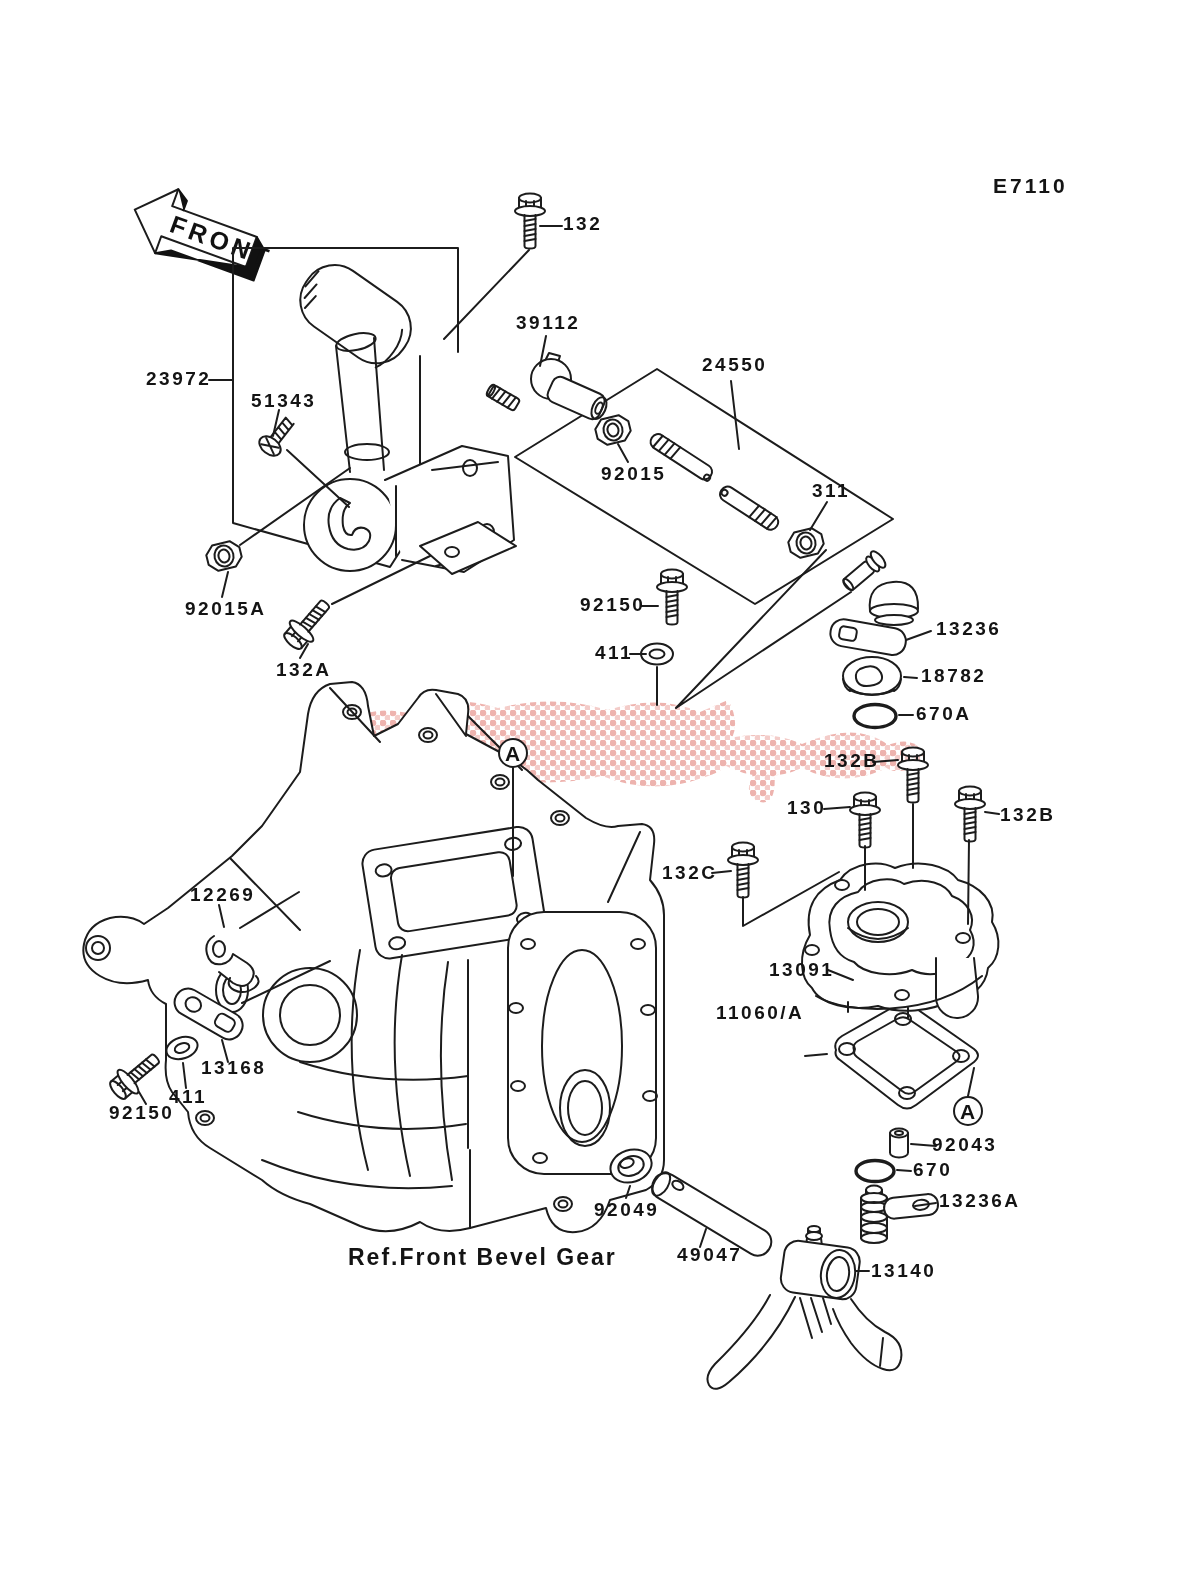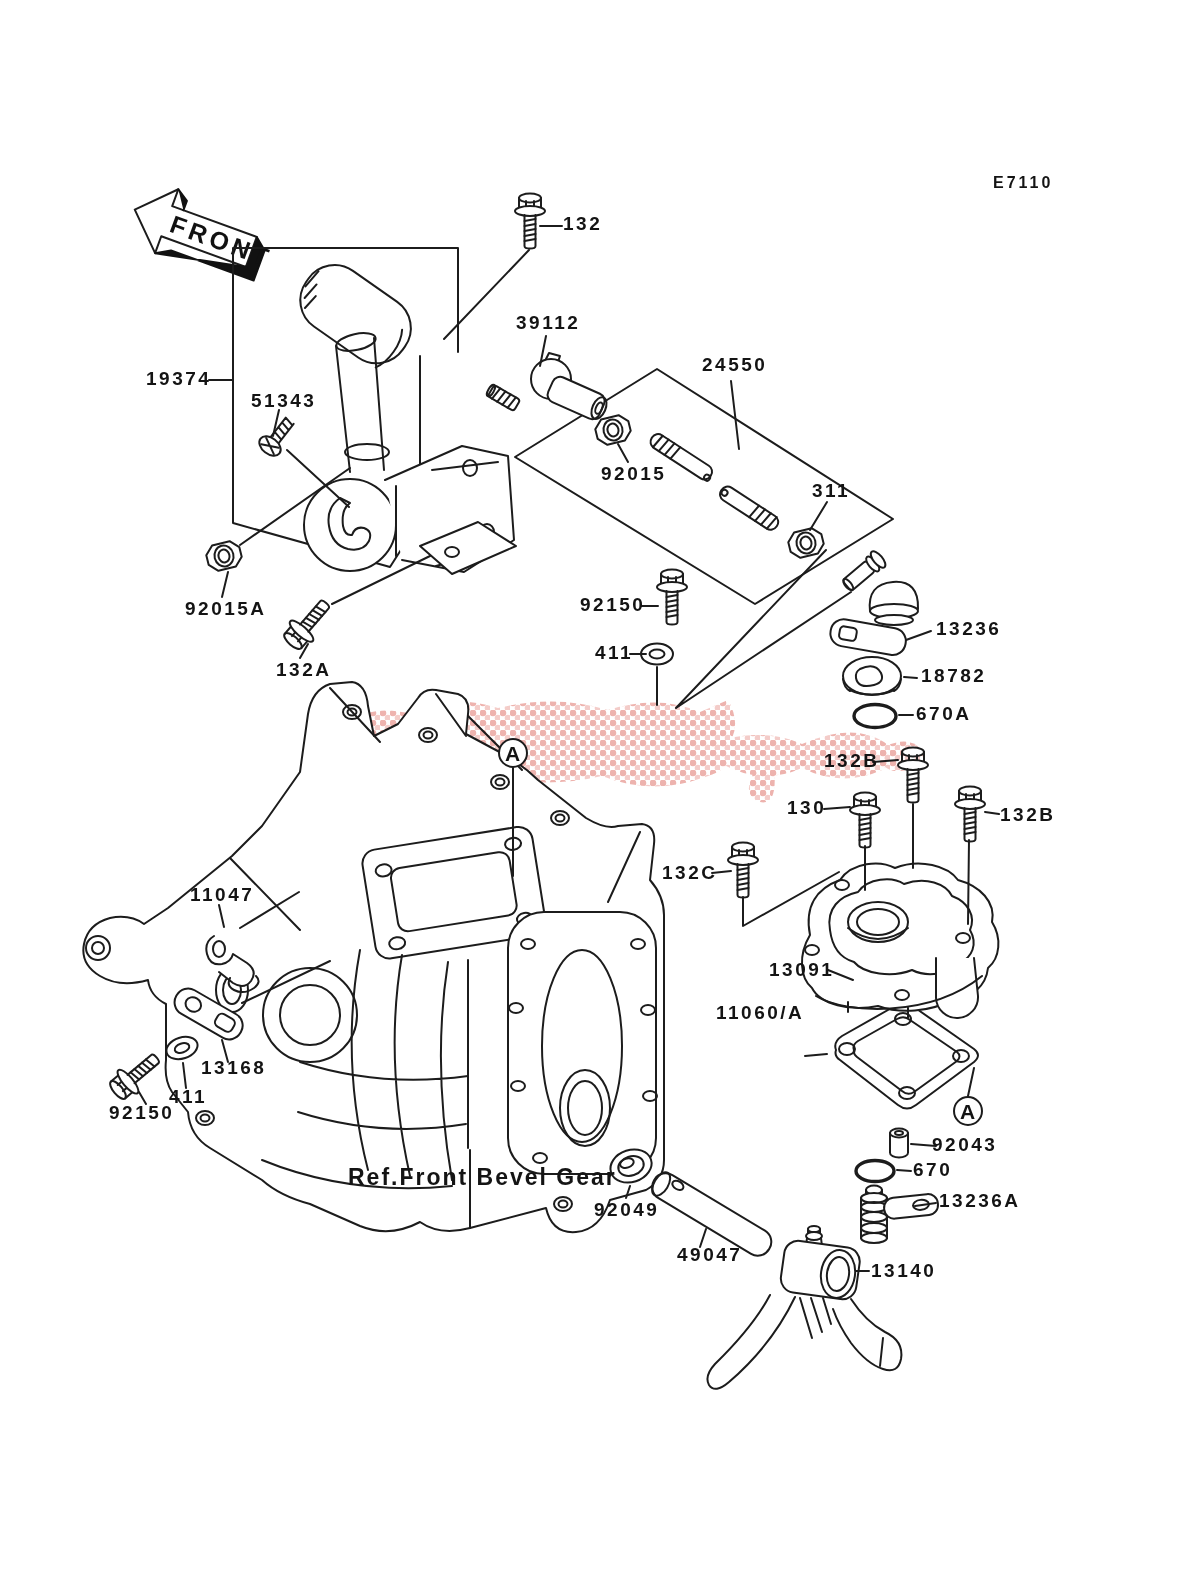--- a/index.html
+++ b/index.html
@@ -1,21 +1,21 @@
 <!DOCTYPE html>
 <html><head>
 <meta charset="utf-8">
 <style>
   html,body{margin:0;padding:0;background:#fff;}
   .stage{position:relative;width:1200px;height:1569px;background:#fff;overflow:hidden;
          font-family:"Liberation Sans","DejaVu Sans",sans-serif;}
   .stage svg{position:absolute;left:0;top:0;}
   .lbl{position:absolute;font-weight:bold;font-size:19px;letter-spacing:2.5px;color:#141414;
        white-space:nowrap;line-height:1;}
-  .lbl.small{font-size:16px;letter-spacing:3px;}
+  .lbl.small{font-size:21px;letter-spacing:3px;}
   .lbl.ref{font-size:23px;letter-spacing:2px;}
   .svgtext{font-family:"Liberation Sans","DejaVu Sans",sans-serif;font-weight:bold;}
 </style>
 </head>
 <body>
 
 <div class="stage">
 
 <svg width="1200" height="1569" viewBox="0 0 1200 1569">
   <defs>
@@ -330,42 +330,42 @@
       <circle cx="968" cy="1111" r="14" fill="#fff"></circle>
       <text class="svgtext" x="960" y="1119" font-size="21" fill="#141414" stroke="none">A</text>
     </g>
   </g>
 </svg>
 
 <div class="lbl small" style="left:993px;top:175px">E7110</div>
 <div class="lbl" style="left:563px;top:214px">132</div>
 <div class="lbl" style="left:516px;top:313px">39112</div>
 <div class="lbl" style="left:702px;top:355px">24550</div>
-<div class="lbl" style="left:146px;top:369px">19374</div>
+<div class="lbl" style="left:146px;top:369px">23972</div>
 <div class="lbl" style="left:251px;top:391px">51343</div>
 <div class="lbl" style="left:601px;top:464px">92015</div>
 <div class="lbl" style="left:812px;top:481px">311</div>
 <div class="lbl" style="left:185px;top:599px">92015A</div>
 <div class="lbl" style="left:276px;top:660px">132A</div>
 <div class="lbl" style="left:580px;top:595px">92150</div>
 <div class="lbl" style="left:595px;top:643px">411</div>
 <div class="lbl" style="left:936px;top:619px">13236</div>
 <div class="lbl" style="left:921px;top:666px">18782</div>
 <div class="lbl" style="left:916px;top:704px">670A</div>
 <div class="lbl" style="left:824px;top:751px">132B</div>
 <div class="lbl" style="left:787px;top:798px">130</div>
 <div class="lbl" style="left:1000px;top:805px">132B</div>
 <div class="lbl" style="left:662px;top:863px">132C</div>
 <div class="lbl" style="left:769px;top:960px">13091</div>
-<div class="lbl" style="left:190px;top:885px">11047</div>
+<div class="lbl" style="left:190px;top:885px">12269</div>
 <div class="lbl" style="left:201px;top:1058px">13168</div>
 <div class="lbl" style="left:169px;top:1087px">411</div>
 <div class="lbl" style="left:109px;top:1103px">92150</div>
 <div class="lbl" style="left:716px;top:1003px">11060/A</div>
 <div class="lbl" style="left:932px;top:1135px">92043</div>
 <div class="lbl" style="left:913px;top:1160px">670</div>
 <div class="lbl" style="left:939px;top:1191px">13236A</div>
 <div class="lbl" style="left:594px;top:1200px">92049</div>
 <div class="lbl" style="left:677px;top:1245px">49047</div>
 <div class="lbl" style="left:871px;top:1261px">13140</div>
-<div class="lbl ref" style="left:348px;top:1166px">Ref.Front Bevel Gear</div>
+<div class="lbl ref" style="left:348px;top:1246px">Ref.Front Bevel Gear</div>
 
 </div>
 
 </body></html>

